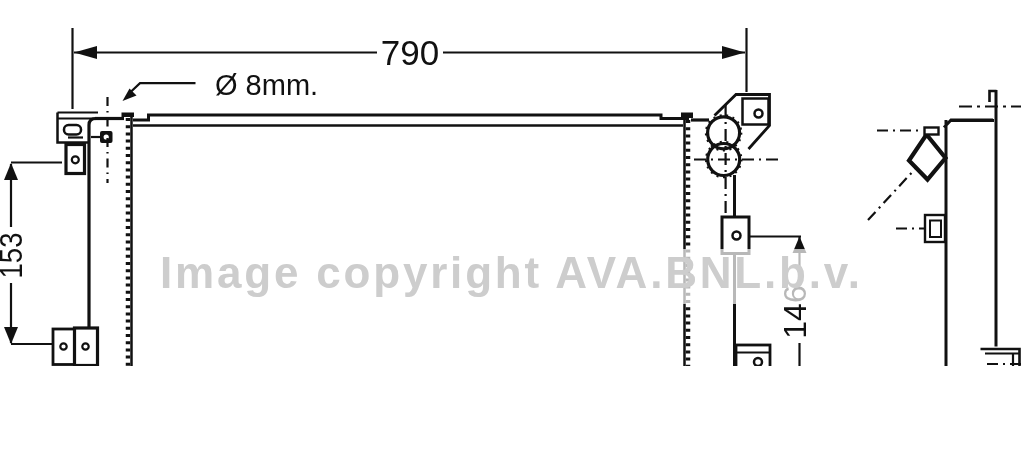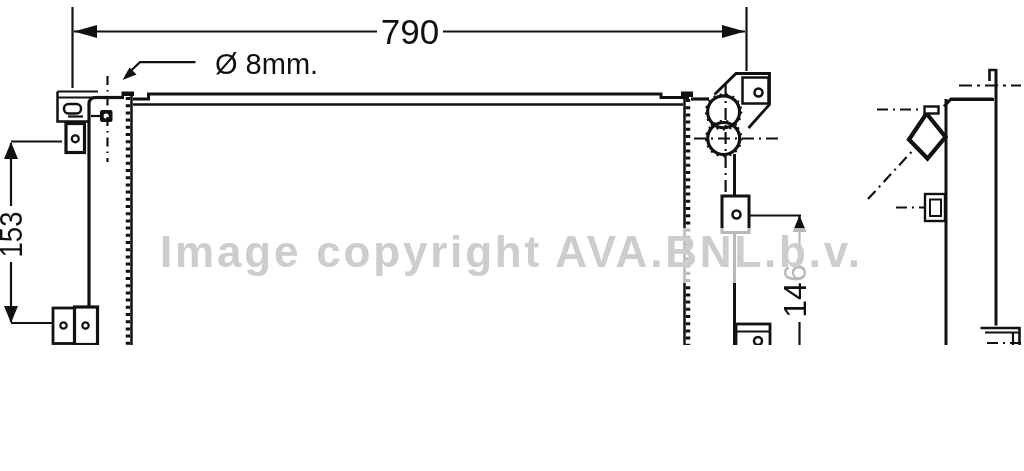--- a/index.html
+++ b/index.html
@@ -1,16 +1,16 @@
 <!DOCTYPE html>
 <html><head>
 <meta charset="utf-8">
 <style>
   html,body{margin:0;padding:0;background:#fff;}
-  .wrap{width:1024px;height:345px;position:relative;overflow:hidden;background:#fff;}
+  .wrap{width:1024px;height:345px;position:relative;overflow:hidden;background:#fff;margin-top:21px;}
   svg{position:absolute;left:0;top:0;filter:blur(0.35px);}
   text{font-family:"Liberation Sans", sans-serif;}
 </style>
 </head>
 <body>
 <div class="wrap">
 <svg width="1024" height="471" viewBox="0 0 1024 471">
 <g fill="none" stroke="#111" stroke-width="2.5">
 
 <line x1="72.5" y1="7" x2="72.5" y2="88" stroke-width="2.2"></line>

